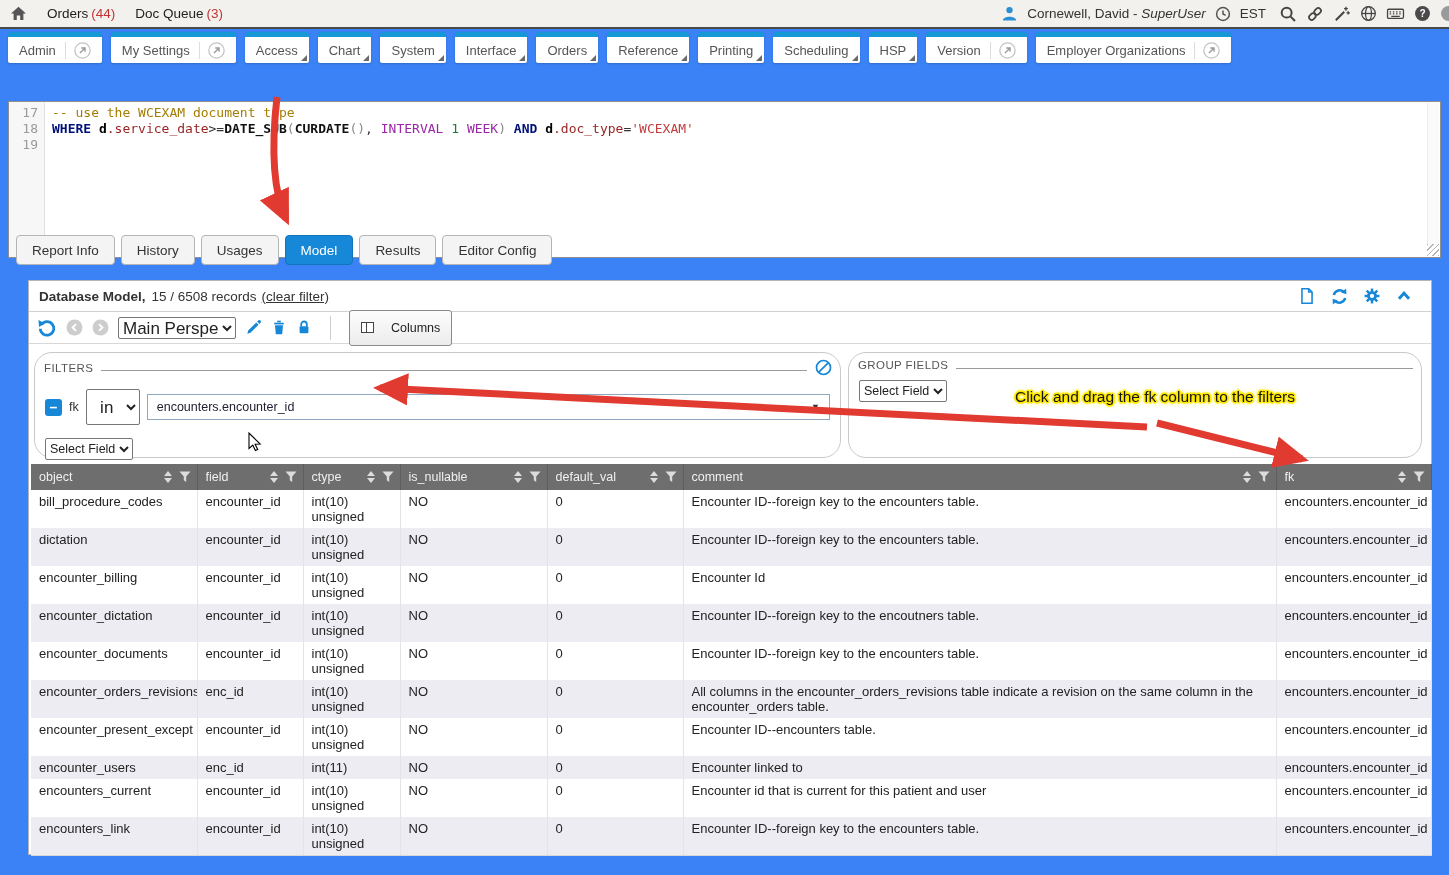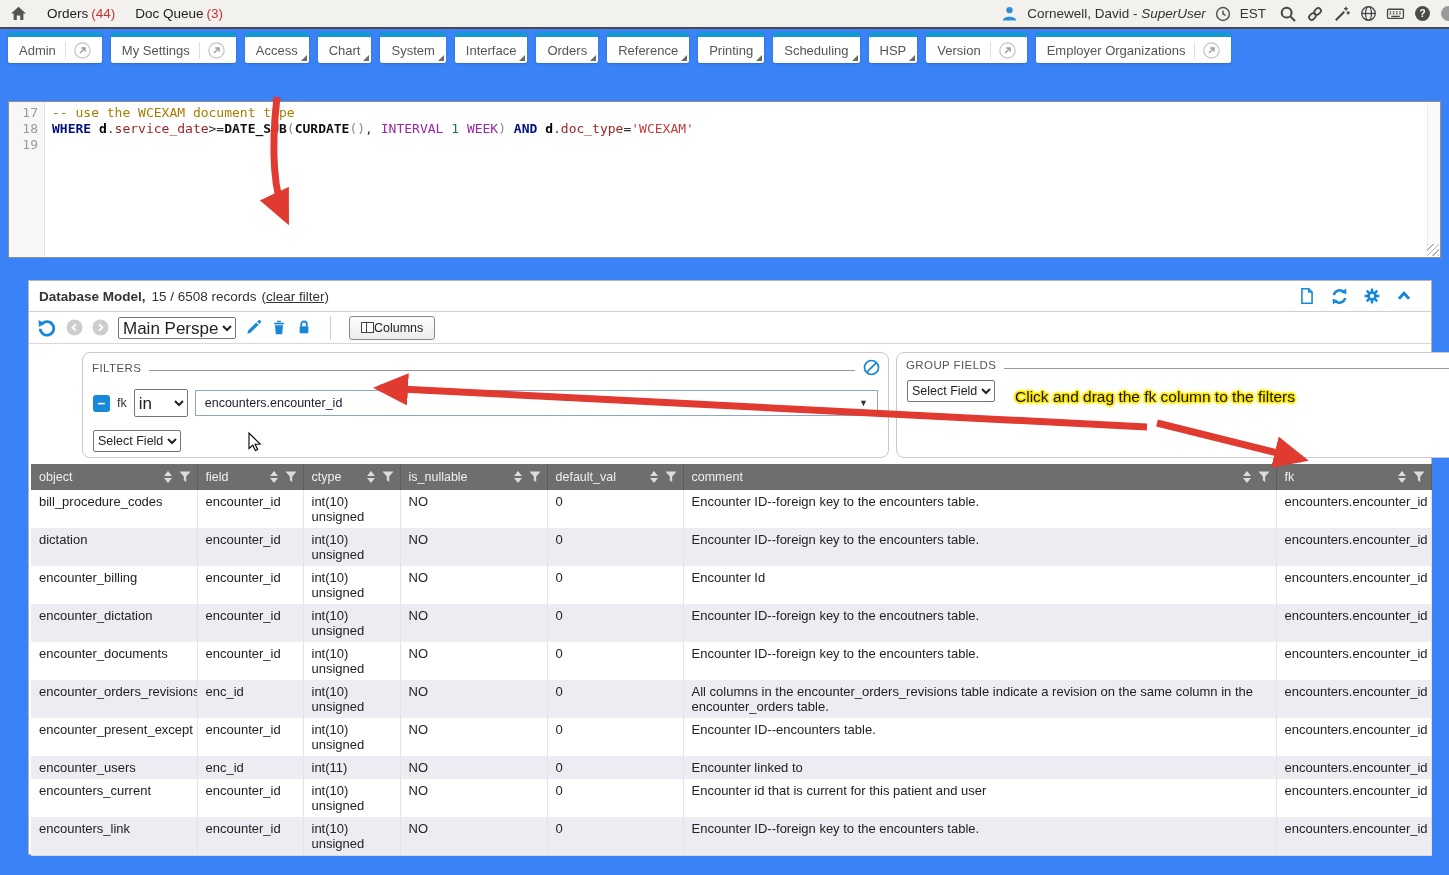--- a/index.html
+++ b/index.html
@@ -62,39 +62,39 @@
   .ph-title{font-weight:bold;}
   .ph-records{margin-left:6px;}
   .ph-clear{margin-left:5px;text-decoration:underline;cursor:pointer;}
   .ph-icons{margin-left:auto;display:flex;gap:14px;padding-right:8px;align-items:center;}
   .ph-icons .tbicon{cursor:pointer;}
 
   .panel-toolbar{height:31px;border-bottom:1px solid #d8d8d8;display:flex;align-items:center;
                  padding:0 8px;gap:9px;}
   .sel{height:22px;font-size:17px;border:1px solid #767676;background:#fff;color:#222;border-radius:2px;}
   .toolbar-divider{width:1px;height:24px;background:#ccc;margin:0 9px;}
-  .columns-btn{display:flex;align-items:center;gap:0;border:1px solid #8a8a8a;border-radius:3px;
-               background:linear-gradient(#fdfdfd,#ececec);height:24px;padding:0 11px;
+  .columns-btn{display:flex;align-items:center;gap:17px;border:1px solid #8a8a8a;border-radius:3px;
+               background:linear-gradient(#fdfdfd,#ececec);height:36px;padding:0 11px;
                font-size:12.5px;color:#222;cursor:pointer;}
   .columns-icon{width:13px;height:11px;border:1px solid #444;box-sizing:border-box;position:relative;background:#fff;}
   .columns-icon::after{content:"";position:absolute;left:4px;top:0;bottom:0;border-left:1px solid #444;}
 
   
-  .fbox{position:absolute;border:1px solid #c9c9c9;border-radius:8px;box-sizing:border-box;background:#fff;margin-left:48px;}
+  .fbox{position:absolute;border:1px solid #c9c9c9;border-radius:18px;box-sizing:border-box;background:#fff;}
   .filters-box{left:5px;top:71px;width:807px;height:106px;}
   .group-box{left:819px;top:71px;width:574px;height:106px;}
   .fbox-head{display:flex;align-items:center;padding:6px 8px 0 9px;}
   .fbox-title{font-size:11.5px;color:#555;letter-spacing:.4px;padding-right:8px;white-space:nowrap;}
   .fbox-line{flex:1;border-bottom:1px solid #9a9a9a;height:6px;}
   .fbox-clear{margin-left:8px;display:flex;cursor:pointer;}
   .filter-row{display:flex;align-items:center;gap:7px;padding:13px 10px 0 10px;}
   .minus-chip{width:17px;height:17px;background:#1787d8;border-radius:3px;color:#fff;display:flex;
               align-items:center;justify-content:center;font-weight:bold;font-size:14px;line-height:1;cursor:pointer;}
   .f-field{font-size:12.5px;color:#333;}
-  .f-op{width:54px;height:28px;}
+  .f-op{width:54px;height:36px;text-align:center;}
   .f-input{flex:1;height:26px;border:1px solid #8fa8bf;display:flex;align-items:center;
            padding:0 9px;font-size:12.5px;color:#223;box-sizing:border-box;cursor:text;background:#fff;}
   .f-caret{margin-left:auto;color:#333;font-size:9px;}
   .select-field{margin:13px 0 0 10px;height:22px;font-size:12.5px;}
   .gf-select{margin:9px 0 0 10px;height:22px;font-size:12.5px;}
 
   .annotation{position:absolute;left:1015px;top:388px;font-size:15.5px;font-weight:normal;color:#141414;
       white-space:nowrap;z-index:6;
       text-shadow:-1px -1px 0 #ffe800,1px -1px 0 #ffe800,-1px 1px 0 #ffe800,1px 1px 0 #ffe800,
                   -2px 0 1px #ffe800,2px 0 1px #ffe800,0 -2px 1px #ffe800,0 2px 1px #ffe800,0 0 6px #ffe800;}
@@ -267,20 +267,28 @@
     <div class="gutter">
         <div>17</div>
         <div>18</div>
         <div>19</div>
       </div>
     <div class="codearea"><div class="code-line"><span class="tok-comment">-- use the WCEXAM document type</span></div><div class="code-line"><span class="tok-kw">WHERE</span><span class="tok-plain"> </span><span class="tok-var">d</span><span class="tok-prop">.service_date</span><span class="tok-plain">&gt;=</span><span class="tok-fn">DATE_SUB</span><span class="tok-paren">(</span><span class="tok-fn">CURDATE</span><span class="tok-paren">()</span><span class="tok-plain">, </span><span class="tok-type">INTERVAL</span><span class="tok-plain"> </span><span class="tok-num">1</span><span class="tok-plain"> </span><span class="tok-type">WEEK</span><span class="tok-paren">)</span><span class="tok-plain"> </span><span class="tok-kw">AND</span><span class="tok-plain"> </span><span class="tok-var">d</span><span class="tok-prop">.doc_type</span><span class="tok-plain">=</span><span class="tok-str">'WCEXAM'</span></div><div class="code-line">&nbsp;</div></div>
     <div class="ed-scroll"></div>
     <div class="ed-grip"></div>
   </div>
 
+  <div class="vtabs">
+      <button class="vtab">Report Info</button>
+      <button class="vtab">History</button>
+      <button class="vtab">Usages</button>
+      <button class="vtab active">Model</button>
+      <button class="vtab">Results</button>
+      <button class="vtab">Editor Config</button>
+    </div>
 
   <div class="panel">
     <div class="panel-header">
       <span class="ph-title">Database Model,</span>
       <span class="ph-records">15 / 6508 records</span>
       <span class="ph-clear">(clear filter)</span>
       <span class="ph-icons">
         <span class="tbicon">
           <svg width="18" height="18" viewBox="0 0 16 16" fill="none" stroke="#1787d8" stroke-width="1.4">
               <path d="M3.5 1.5 H9.5 L12.5 4.5 V14.5 H3.5 Z"></path>

